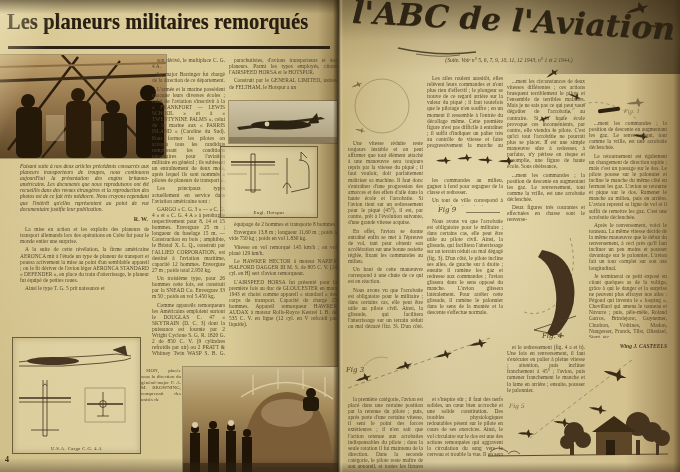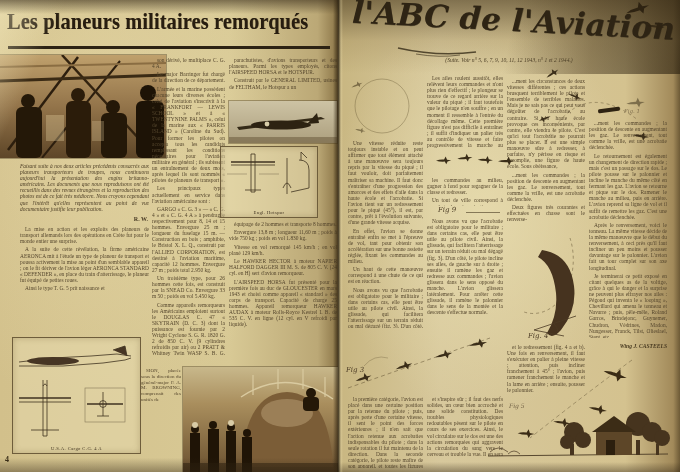--- a/index.html
+++ b/index.html
@@ -264,21 +264,21 @@
     </div>
     <div class="col" style="left:89px;top:396px;width:76px;height:62px;">
       <p>et s'inspire sûr ; il faut des nerfs solides, un cœur bien accroché et une solide constitution. Des troubles physiologiques redoutables pèsent sur le pilote en cours de ses exercices. Ainsi, le vol circulaire sur le dos est une des actions remorquées qui aggravent la circulation du sang vers le cerveau et trouble la vue. Il en sera de même pour les virages métalliques à grandes allures. Le piqué accéléré, suffisamment à côté l'avion</p>
     </div>
 
     <div class="col" style="left:169px;top:78px;width:78px;height:150px;">
       <p>...ment les circonstances de deux vitesses différentes ; ces actions brusquent terriblement le pilote et l'ensemble de terribles malaises. Mais je ne sais pas ce qui peut vous dégoûter de l'acrobatie, au contraire. Si la haute école provoque ces inconvénients, par contre, elle viendra le pilote. C'est qu'ici tout l'acrobatie ne pourrait plus se placer. Il est une simple manœuvre sûre à redresser, à parfaire, n'y périsse en risque et accomplie, une figure de haute école. Sous obéissance,</p>
       <p>...ment les commandes ; la position de descente en augmentant les gaz. Le renversement, tout comme la vrille, est une acrobatie déclenchée.</p>
       <p>Deux figures très courantes et effectuées en chasse sont le renverse-</p>
     </div>
-    <div class="figlabel" style="left:190px;top:332px;">Fig. 4</div>
+    <div class="figlabel" style="left:204px;top:332px;">Fig. 4</div>
     <div class="col" style="left:169px;top:344px;width:78px;height:56px;">
       <p>et le redressement (fig. 4 a et b). Une fois en renversement, il faut s'exécuter en palier à pleine vitesse ; attention, puis incliner franchement à 45° ; l'avion, puis ramener franchement le manche et la lame en arrière ; ensuite, pousser le palonnier.</p>
     </div>
     <div class="figlabel" style="left:171px;top:402px;font-size:6px;opacity:.75;">Fig 5</div>
     <div class="figlabel" style="left:8px;top:366px;">Fig 3</div>
     <div class="figlabel" style="left:286px;top:108px;font-size:5.5px;opacity:.6;">Fig. 1</div>
 
     <div class="col" style="left:251px;top:120px;width:78px;height:218px;">
       <p>...ment les commandes ; la position de descente en augmentant les gaz. Le renversement, tout comme la vrille, est une acrobatie déclenchée.</p>
       <p>Le retournement est également un changement de direction rapide ; mais c'est un passage sur le dos. Le pilote pousse sur le palonnier et incline le manche du même côté en fermant les gaz. L'avion se retourne et pique sur le dos. Ramener le manche au milieu, puis en arrière. L'avion reprend sa ligne de vol et il suffit de remettre les gaz. C'est une acrobatie déclenchée.</p>

